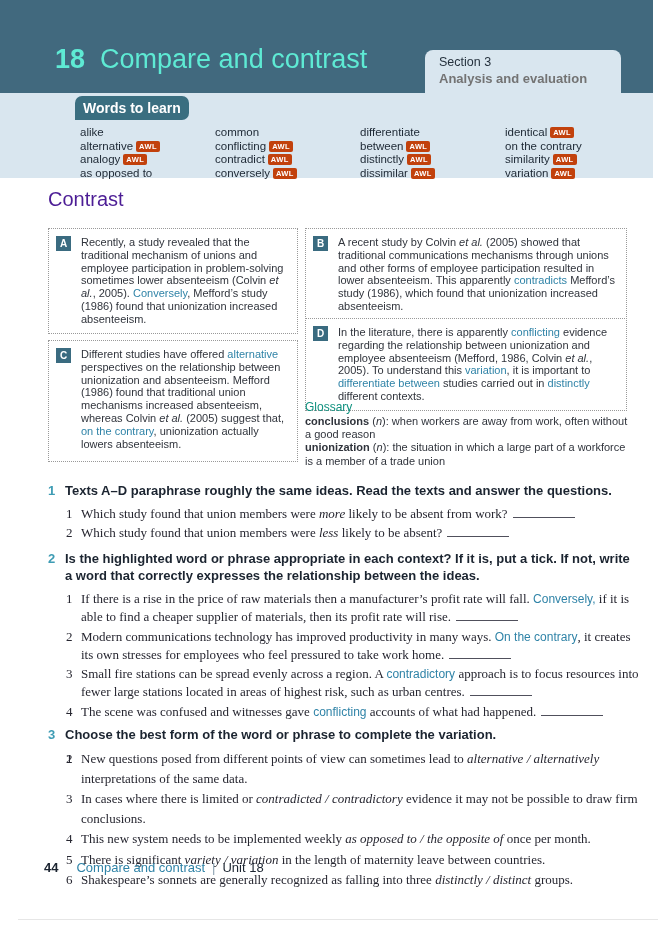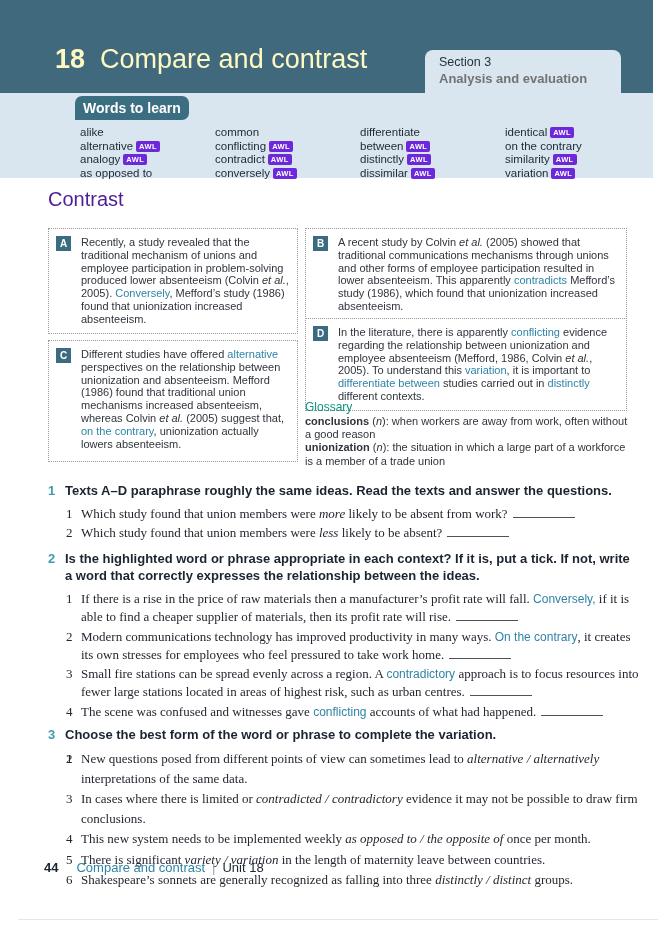--- a/index.html
+++ b/index.html
@@ -1,36 +1,36 @@
 <!DOCTYPE html>
 <html><head>
 <meta charset="utf-8">
 <style>
   html,body{margin:0;padding:0;background:#ffffff;}
   .page{position:relative;width:665px;height:928px;background:#ffffff;overflow:hidden;
         font-family:"Liberation Sans",sans-serif;}
 
   
   .header{position:absolute;left:0;top:0;width:653px;height:93px;background:#41697e;}
-  .title{position:absolute;left:55px;top:44px;color:#fef9c3;font-size:27px;line-height:30px;white-space:nowrap;}
+  .title{position:absolute;left:55px;top:44px;color:#5eead4;font-size:27px;line-height:30px;white-space:nowrap;}
   .unit-num{font-weight:bold;margin-right:15px;}
   .section-box{position:absolute;left:425px;top:50px;width:196px;height:43px;background:#d9e6ef;
                border-radius:8px 8px 0 0;box-sizing:border-box;padding:5px 0 0 14px;}
   .section-label{display:block;font-size:12.5px;color:#26323e;line-height:15px;}
   .section-title{display:block;font-size:13px;font-weight:bold;color:#737373;line-height:17px;}
 
   
   .band{position:absolute;left:0;top:93px;width:653px;height:85px;background:#d9e6ef;}
   .wtl-tab{position:absolute;left:75px;top:3px;height:24px;background:#3a6e80;color:#fff;
            font-weight:bold;font-size:14px;line-height:24px;padding:0 8px;border-radius:7px 7px 7px 0;}
   .words{position:absolute;left:80px;top:33px;display:flex;}
   .wcol{width:135px;}
   .wcol:nth-child(2),.wcol:nth-child(3){width:145px;}
   .word{font-size:11.5px;color:#1c2733;line-height:13.5px;white-space:nowrap;}
-  .awl{display:inline-block;background:#6d28d9;color:#ffffff;font-size:7.5px;font-weight:bold;
+  .awl{display:inline-block;background:#c2410c;color:#ffffff;font-size:7.5px;font-weight:bold;
        line-height:9px;padding:1px 3px;border-radius:2px;margin-left:3px;vertical-align:1px;letter-spacing:.4px;}
 
   
   .contrast-heading{position:absolute;left:48px;top:188px;font-size:20px;color:#4c1d95;}
   .tbox{position:absolute;background:#ffffff;border:1px dotted #999999;box-sizing:border-box;
         padding:7px 8px 7px 32px;font-size:11px;line-height:12.8px;color:#30343c;}
   .tbox .letter{position:absolute;left:7px;top:7px;width:15px;height:15px;background:#3a6b80;color:#ffffff;
         font-size:10px;font-weight:bold;text-align:center;line-height:15px;}
   #boxA{left:48px;top:228px;width:250px;min-height:92px;}
   #boxB{left:305px;top:228px;width:322px;min-height:80px;}
@@ -108,21 +108,21 @@
         <div class="word"><span>similarity</span><span class="awl">AWL</span></div>
         <div class="word"><span>variation</span><span class="awl">AWL</span></div>
       </div>
     </div>
   </div>
 
   <div class="contrast-heading">Contrast</div>
 
   <div class="tbox" id="boxA">
     <span class="letter">A</span>
-    <span><span>Recently, a study revealed that the traditional mechanism of unions and employee participation in problem-solving produced lower absenteeism (Colvin </span><span class="i">et al.</span><span>, 2005). </span><span class="hl">Conversely</span><span>, Mefford’s study (1986) found that unionization increased absenteeism.</span></span>
+    <span><span>Recently, a study revealed that the traditional mechanism of unions and employee participation in problem-solving sometimes lower absenteeism (Colvin </span><span class="i">et al.</span><span>, 2005). </span><span class="hl">Conversely</span><span>, Mefford’s study (1986) found that unionization increased absenteeism.</span></span>
   </div>
   <div class="tbox" id="boxB">
     <span class="letter">B</span>
     <span><span>A recent study by Colvin </span><span class="i">et al.</span><span> (2005) showed that traditional communications mechanisms through unions and other forms of employee participation resulted in lower absenteeism. This apparently </span><span class="hl">contradicts</span><span> Mefford’s study (1986), which found that unionization increased absenteeism.</span></span>
   </div>
   <div class="tbox" id="boxD">
     <span class="letter">D</span>
     <span><span>In the literature, there is apparently </span><span class="hl">conflicting</span><span> evidence regarding the relationship between unionization and employee absenteeism (Mefford, 1986, Colvin </span><span class="i">et al.</span><span>, 2005). To understand this </span><span class="hl">variation</span><span>, it is important to </span><span class="hl">differentiate between</span><span> studies carried out in </span><span class="hl">distinctly</span><span> different contexts.</span></span>
   </div>
   <div class="tbox" id="boxC">

